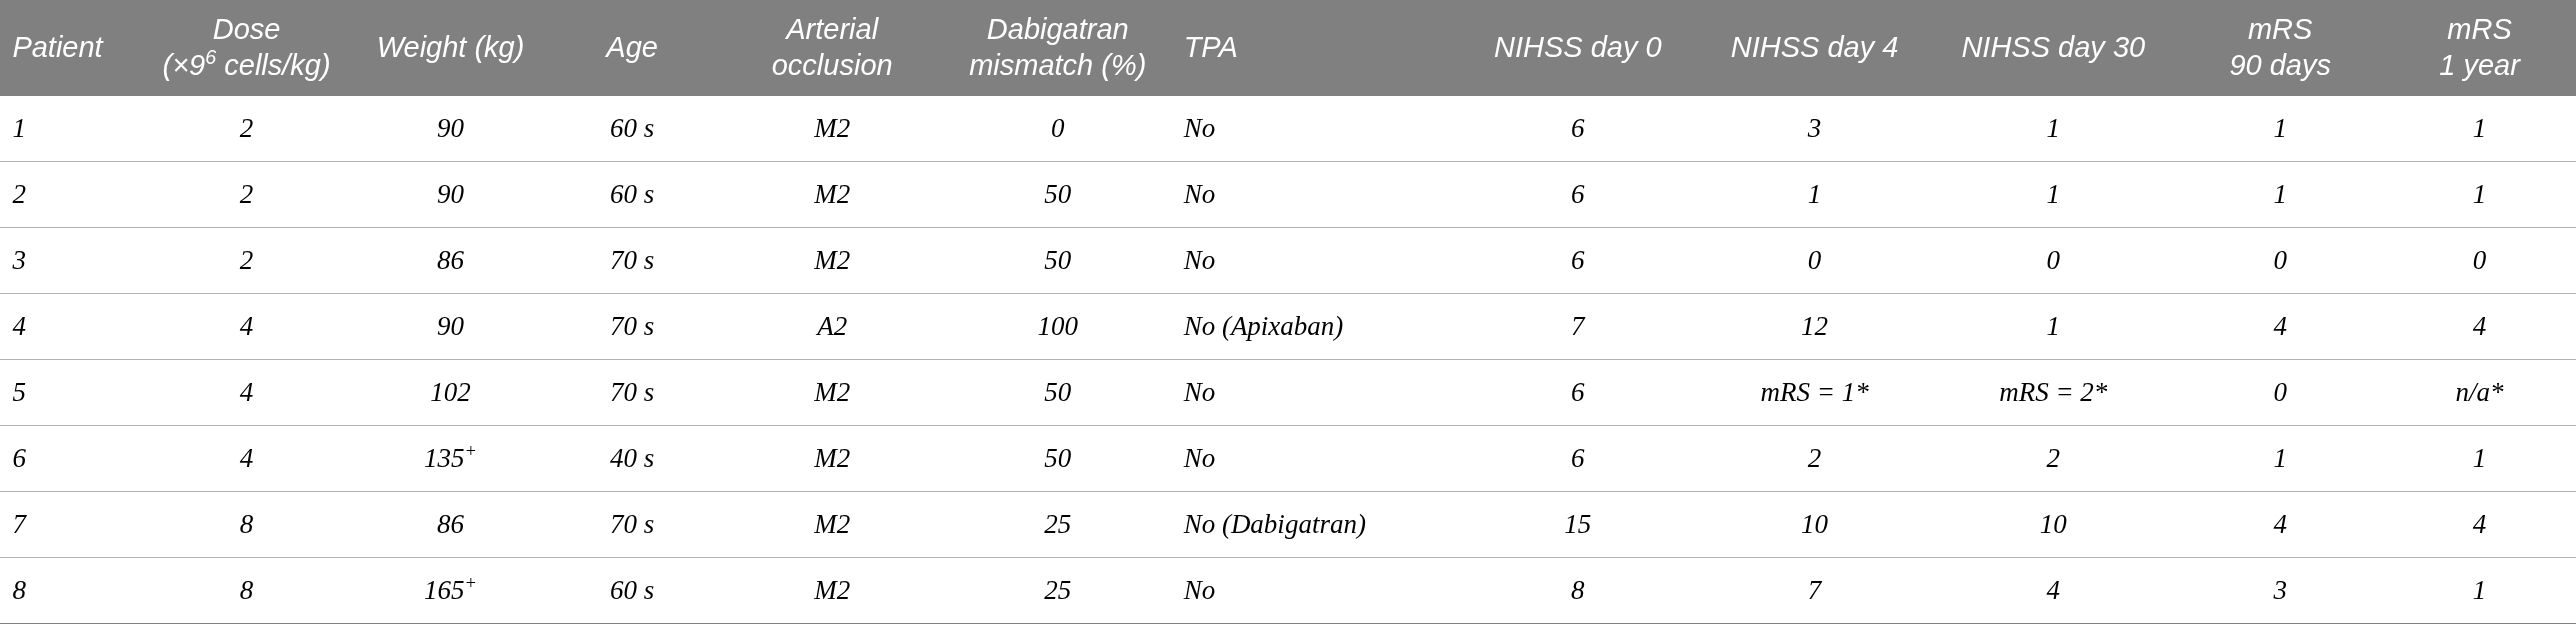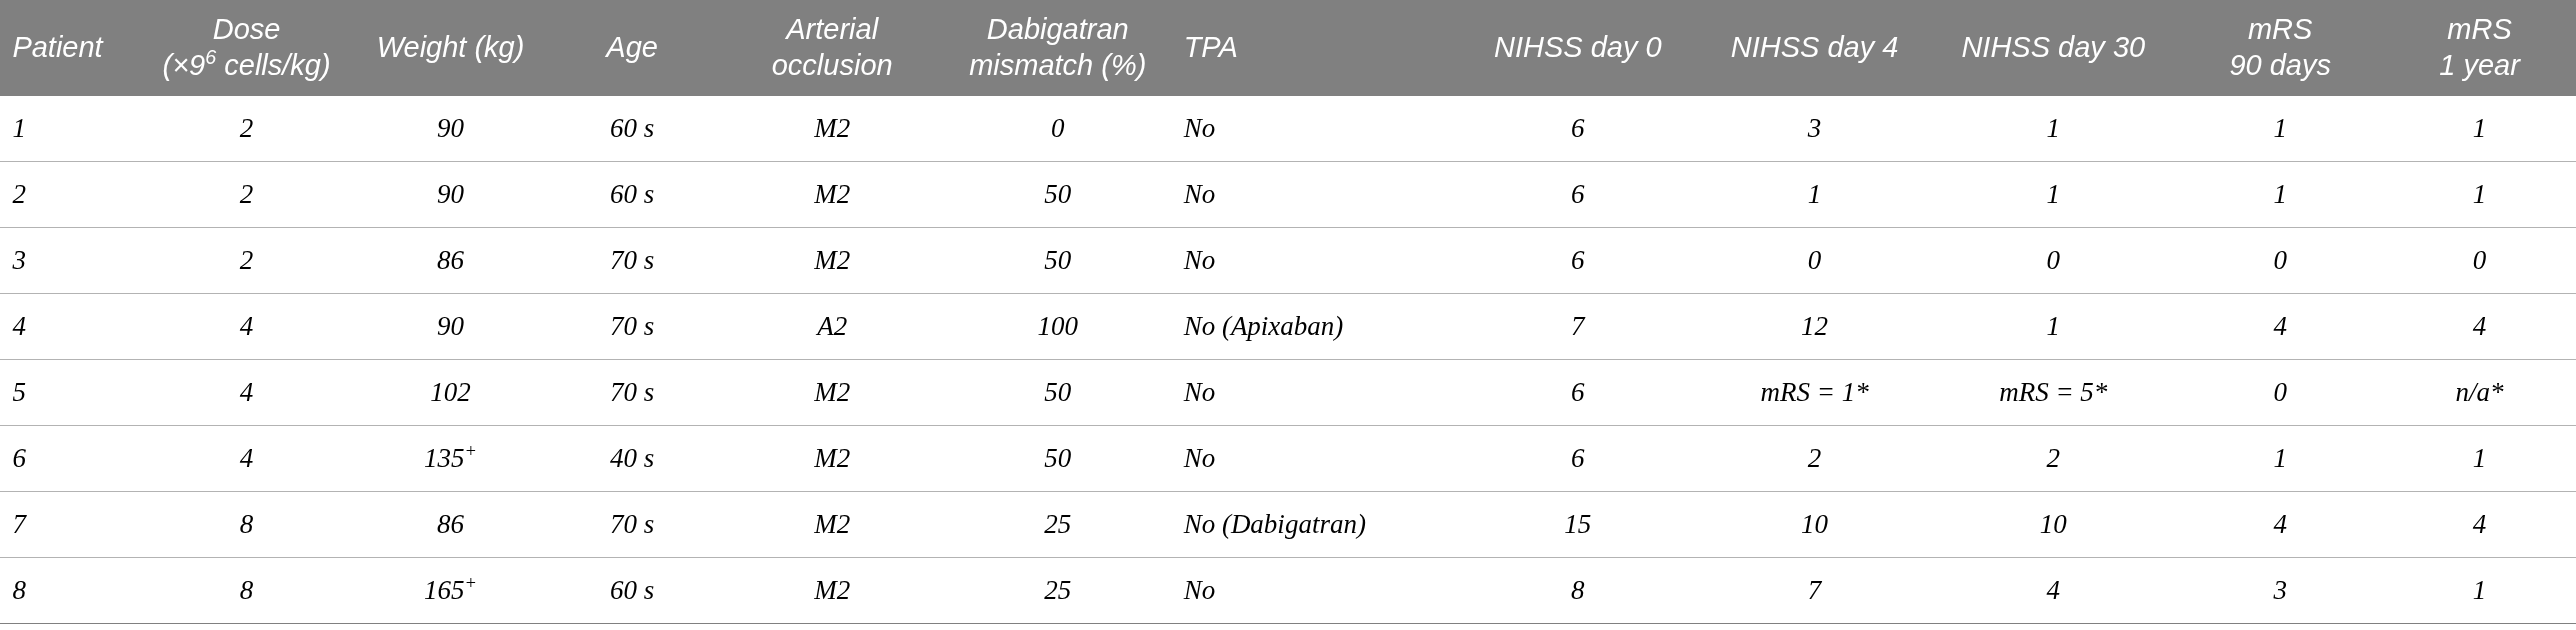--- a/index.html
+++ b/index.html
@@ -196,21 +196,21 @@
       <tr>
         <td class="left-align">5</td>
         <td>4</td>
         <td><span>102</span><sup></sup></td>
         <td>70 s</td>
         <td>M2</td>
         <td>50</td>
         <td class="left-align">No</td>
         <td>6</td>
         <td>mRS = 1*</td>
-        <td>mRS = 5*</td>
+        <td>mRS = 2*</td>
         <td>0</td>
         <td>n/a*</td>
       </tr>
       <tr>
         <td class="left-align">6</td>
         <td>4</td>
         <td><span>135</span><sup>+</sup></td>
         <td>40 s</td>
         <td>M2</td>
         <td>50</td>

